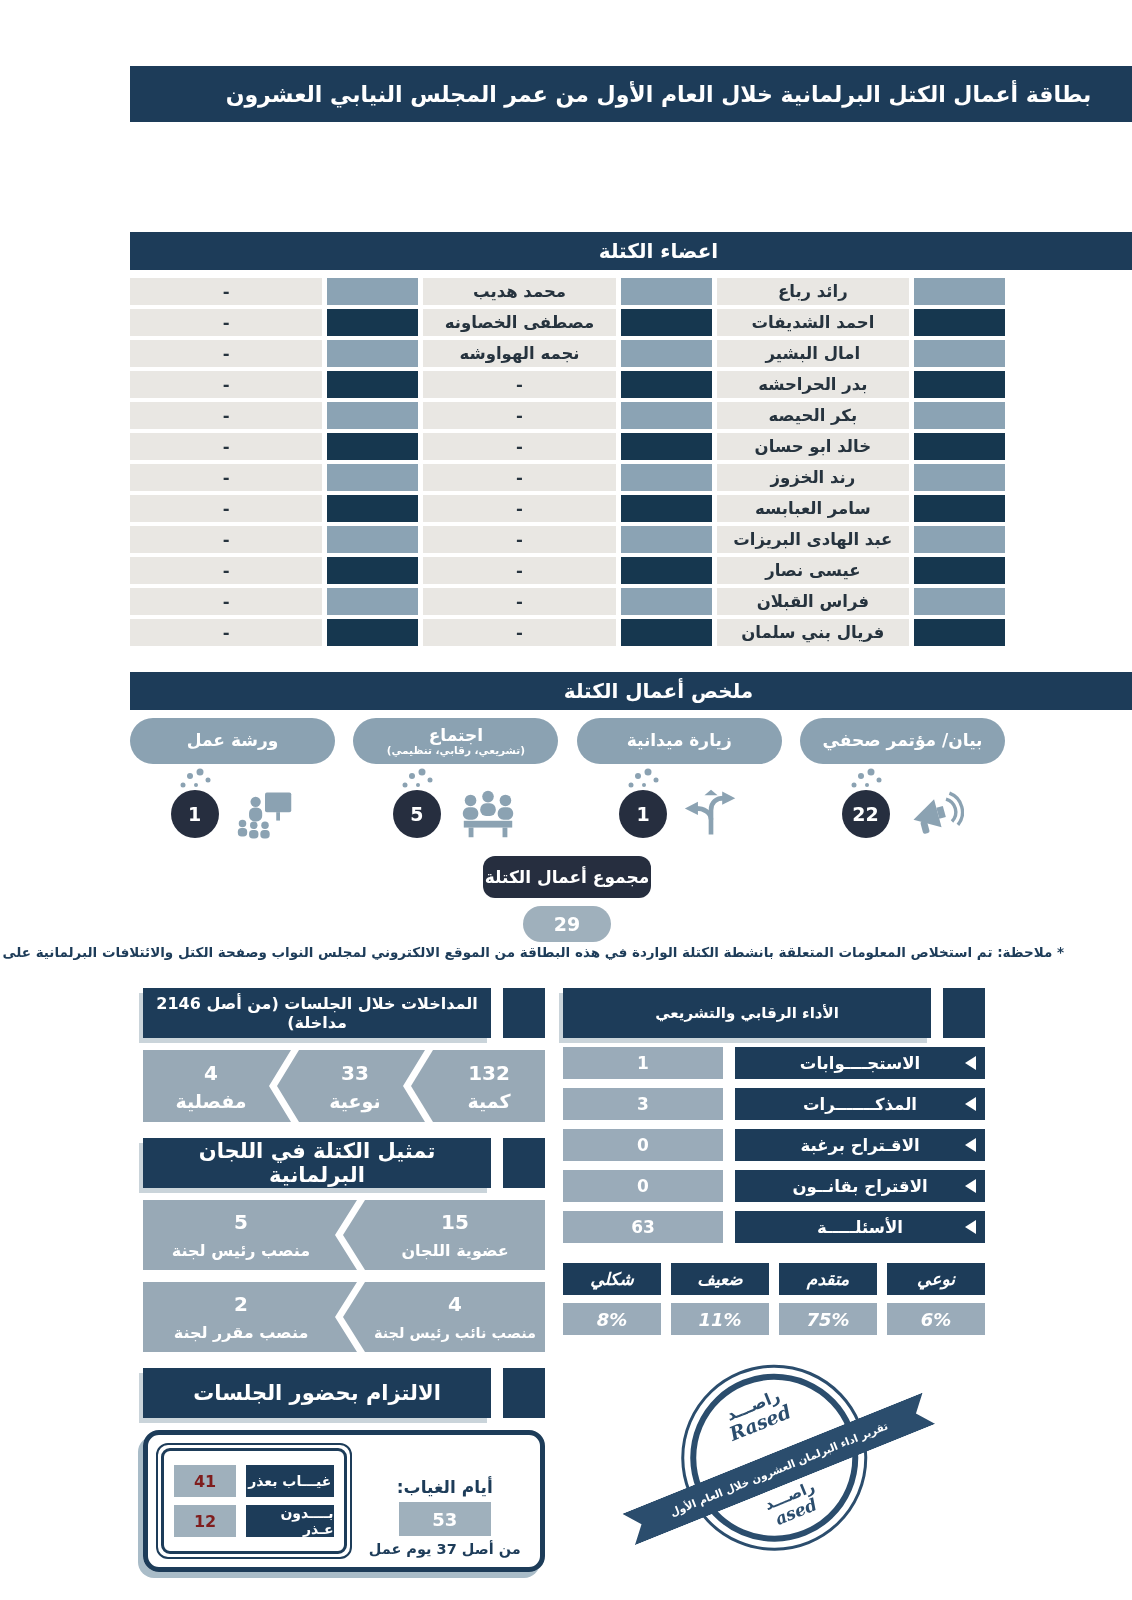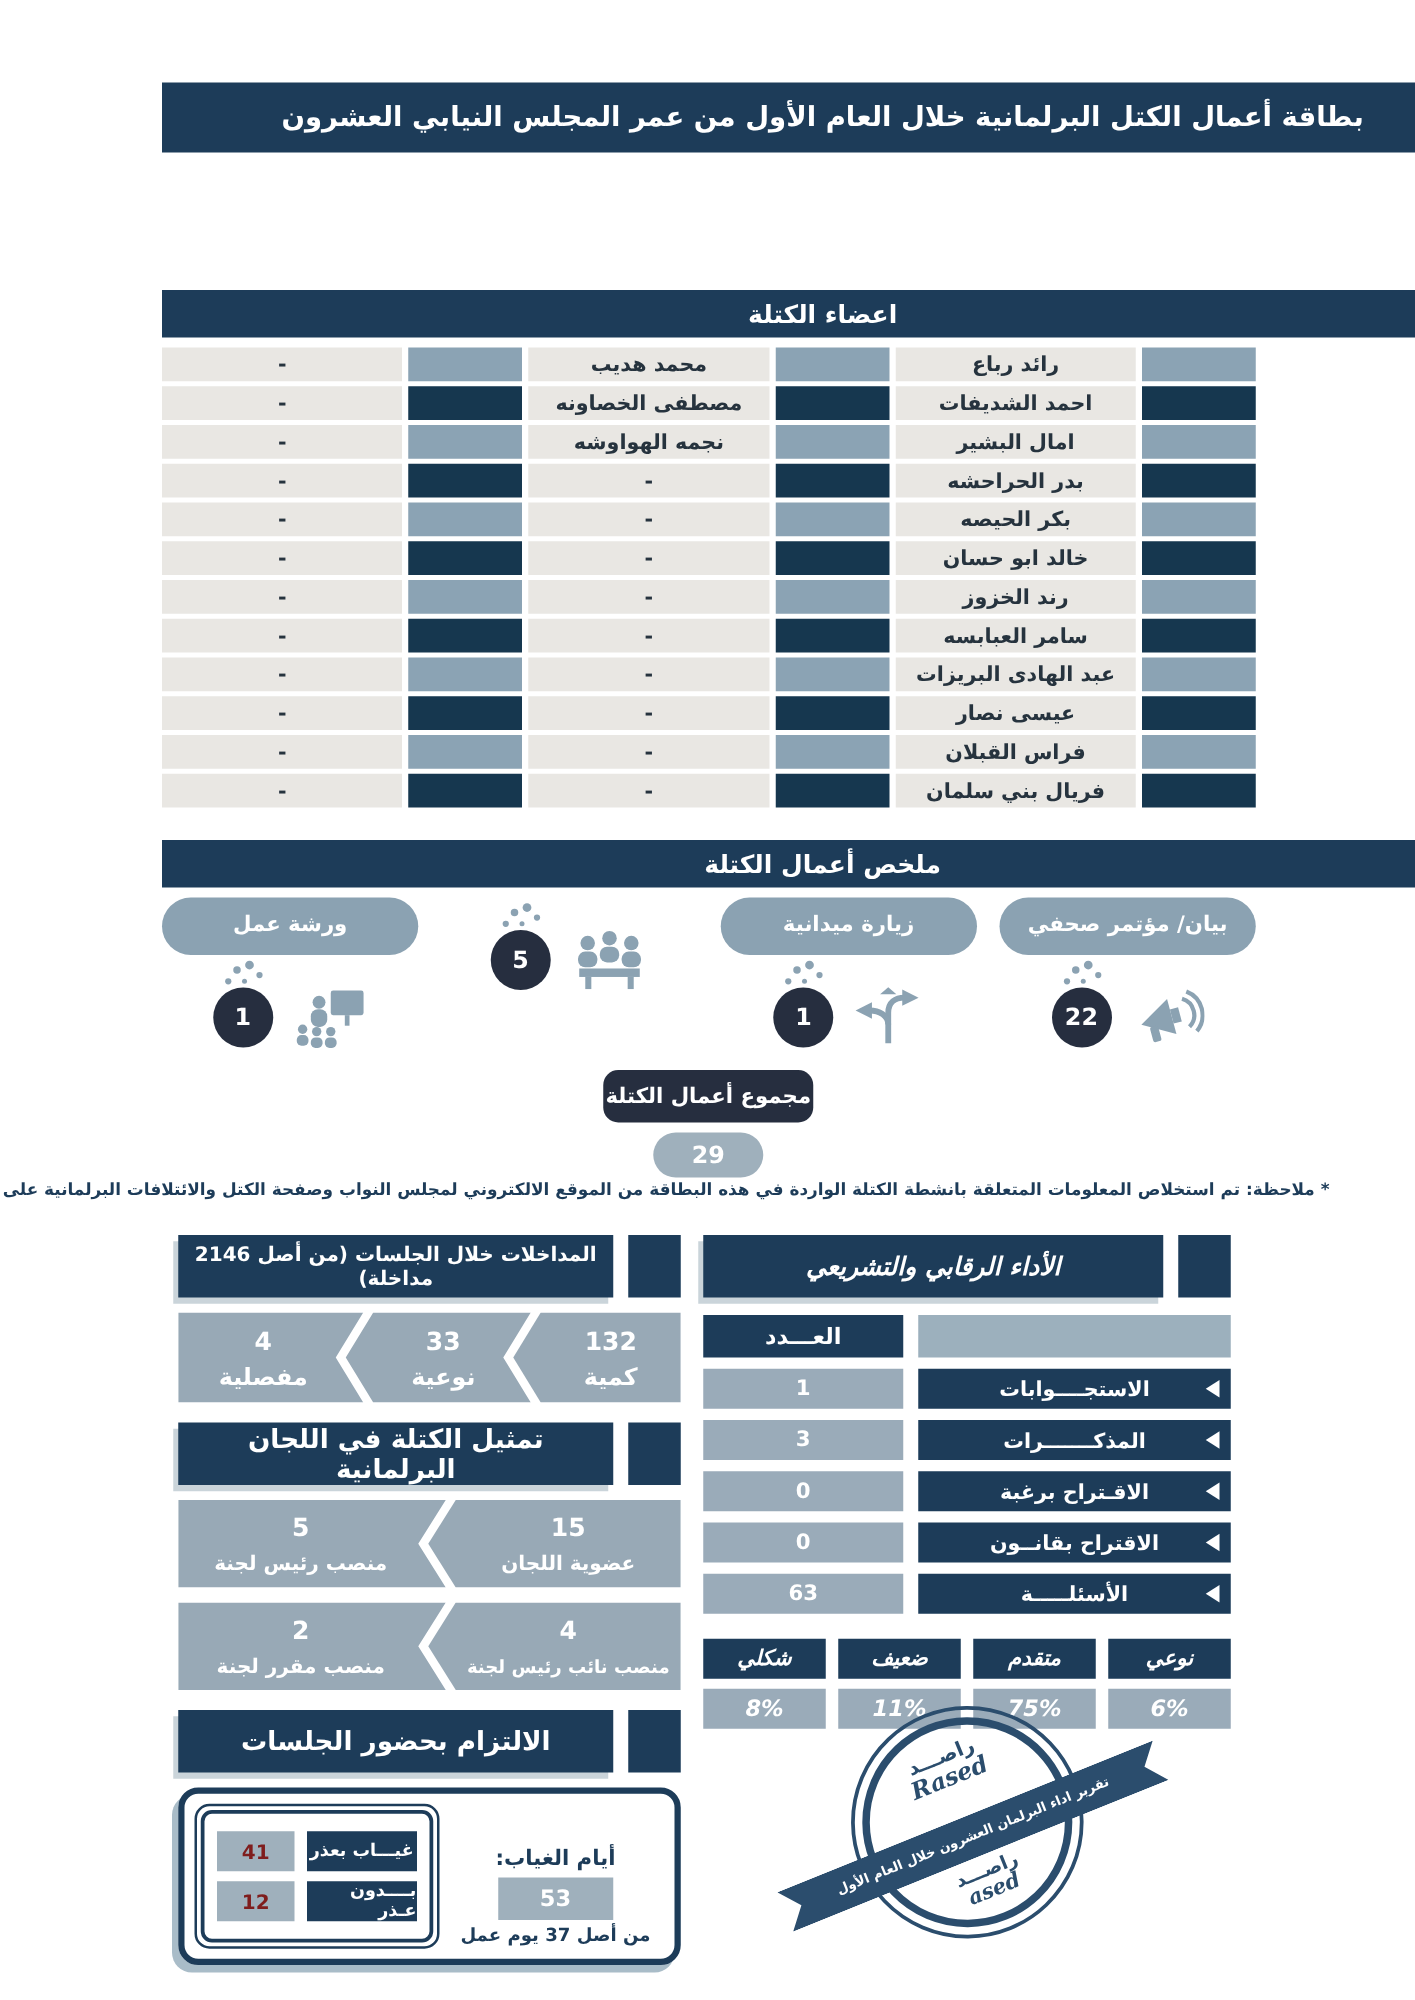--- a/index.html
+++ b/index.html
@@ -35,21 +35,21 @@
   .total-pill{position:absolute;left:483px;top:856px;width:168px;height:42px;border-radius:12px;background:#262e3f;color:#fff;font-size:17px;display:flex;align-items:center;justify-content:center;}
   .total-value{position:absolute;left:523px;top:906px;width:88px;height:36px;border-radius:18px;background:#9fb0bc;color:#fff;font-size:19px;display:flex;align-items:center;justify-content:center;}
   .note{position:absolute;top:944px;right:68px;left:40px;color:#1d3c59;font-size:13.5px;text-align:right;white-space:nowrap;}
   
   .hdr{display:flex;gap:12px;}
   .hdr .sq{width:42px;background:#1d3c59;}
   .hdr .hbar{flex:1;background:#1d3c59;color:#fff;display:flex;align-items:center;justify-content:center;text-align:center;box-shadow:-4px 5px 0 rgba(158,176,188,.55);}
   
   .col-right{position:absolute;left:563px;top:988px;width:422px;}
   .col-right .hdr{height:50px;}
-  .col-right .hbar{font-size:20px;font-style:italic;}
+  .col-right .hbar{font-size:15px;}
   .otable-head{margin-top:14px;display:flex;gap:12px;height:34px;}
   .ohead-empty{flex:1;background:#9cb0bd;}
   .ohead-num{width:160px;background:#1d3c59;color:#fff;font-size:18px;display:flex;align-items:center;justify-content:center;}
   .orow{margin-top:9px;display:flex;gap:12px;height:32px;}
   .olabel{flex:1;background:#1d3c59;color:#fff;position:relative;display:flex;align-items:center;justify-content:center;font-size:16.5px;}
   .tri{position:absolute;right:9px;top:50%;transform:translateY(-50%);width:0;height:0;border-top:7px solid transparent;border-bottom:7px solid transparent;border-right:11px solid #fff;}
   .oval{width:160px;background:#9aabb9;color:#fff;font-size:17px;display:flex;align-items:center;justify-content:center;}
   .qrow{margin-top:20px;display:flex;gap:10px;height:32px;}
   .qrow > div{flex:1;display:flex;align-items:center;justify-content:center;color:#fff;font-size:17px;font-style:italic;}
   .qlabels > div{background:#1d3c59;}
@@ -259,20 +259,24 @@
               <circle cx="25" cy="5" r="3.5"></circle>
               <circle cx="33" cy="13" r="2.5"></circle>
               <circle cx="21" cy="18" r="2"></circle>
             </svg>
           <span class="scircle">1</span>
         </span>
       </div>
     </div>
 
     <div class="sgroup">
+      <div class="spill">
+        <span class="smain">اجتماع</span>
+        <span class="ssub">(تشريعي، رقابي، تنظيمي)</span>
+      </div>
       <div class="sbody">
         <span class="sicon">
           <svg width="62" height="52" viewBox="0 0 64 52" fill="#8ba2b2">
               <circle cx="14" cy="12" r="6"></circle>
               <circle cx="32" cy="8" r="6"></circle>
               <circle cx="50" cy="12" r="6"></circle>
               <rect x="6" y="19" width="16" height="13" rx="6"></rect>
               <rect x="24" y="15" width="16" height="13" rx="6"></rect>
               <rect x="42" y="19" width="16" height="13" rx="6"></rect>
               <rect x="7" y="33" width="50" height="7"></rect>
@@ -334,26 +338,20 @@
     <span>29</span>
   </div>
 
   <div class="note">* ملاحظة: تم استخلاص المعلومات المتعلقة بانشطة الكتلة الواردة في هذه البطاقة من الموقع الالكتروني لمجلس النواب وصفحة الكتل والائتلافات البرلمانية على فيس بوك</div>
 
   <div class="col-right">
     <div class="hdr">
       <div class="sq"></div>
       <div class="hbar">
           <span>الأداء الرقابي والتشريعي</span>
-        </div>
-    </div>
-    <div class="otable-head">
-      <div class="ohead-empty"></div>
-      <div class="ohead-num">
-          <span>العـــدد</span>
         </div>
     </div>
     <div class="orow">
       <div class="olabel">
           <span class="tri"></span>
           <span>الاستجــــوابات</span>
         </div>
       <div class="oval">
           <span>1</span>
         </div>

